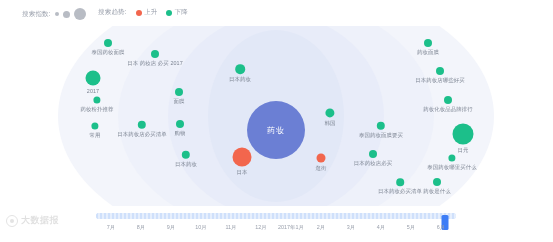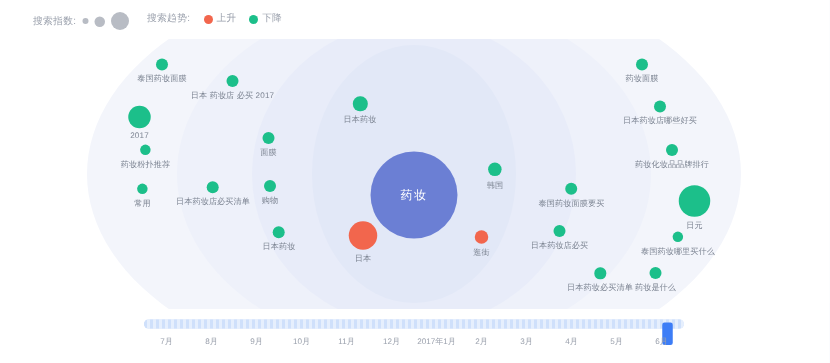--- a/index.html
+++ b/index.html
@@ -195,14 +195,18 @@
         <div class="tick" style="left: 165px;">12月</div>
         <div class="tick" style="left: 195px;">2017年1月</div>
         <div class="tick" style="left: 225px;">2月</div>
         <div class="tick" style="left: 255px;">3月</div>
         <div class="tick" style="left: 285px;">4月</div>
         <div class="tick" style="left: 315px;">5月</div>
         <div class="tick" style="left: 345px;">6月</div>
       </div>
   </div>
 
+  <div class="watermark">
+    <span class="wm-circle"></span>
+    <span class="wm-text">大数据报</span>
+  </div>
 
 </div>
 
 </body></html>

